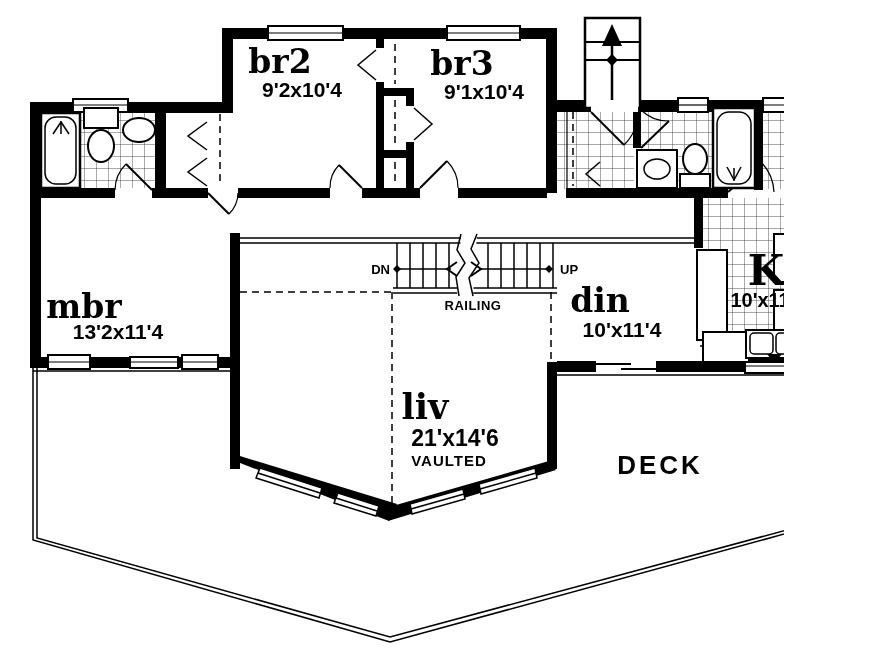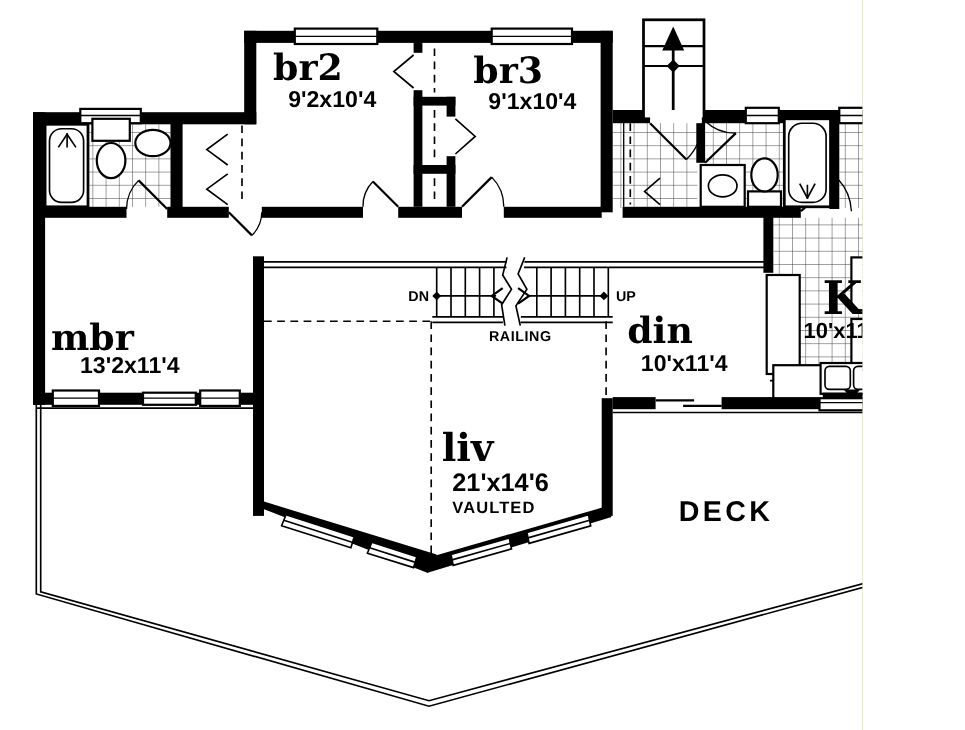--- a/index.html
+++ b/index.html
@@ -1,16 +1,16 @@
 <!DOCTYPE html>
 <html><head>
 <meta charset="utf-8">
 <style>
   html,body{margin:0;padding:0;background:#ffffff;}
-  .plan-wrap{width:784px;height:664px;background:#84cc16;position:relative;overflow:hidden;}
+  .plan-wrap{width:784px;height:664px;background:#0369a1;position:relative;overflow:hidden;}
   svg{display:block;}
   text{fill:#000;}
   .room-name{font-family:"DejaVu Serif","Liberation Serif",serif;font-weight:bold;}
   .room-dims{font-family:"Liberation Sans","DejaVu Sans",sans-serif;font-weight:bold;}
   .small-label{font-family:"Liberation Sans","DejaVu Sans",sans-serif;font-weight:bold;}
 </style>
 </head>
 <body>
 
 <div class="plan-wrap">

